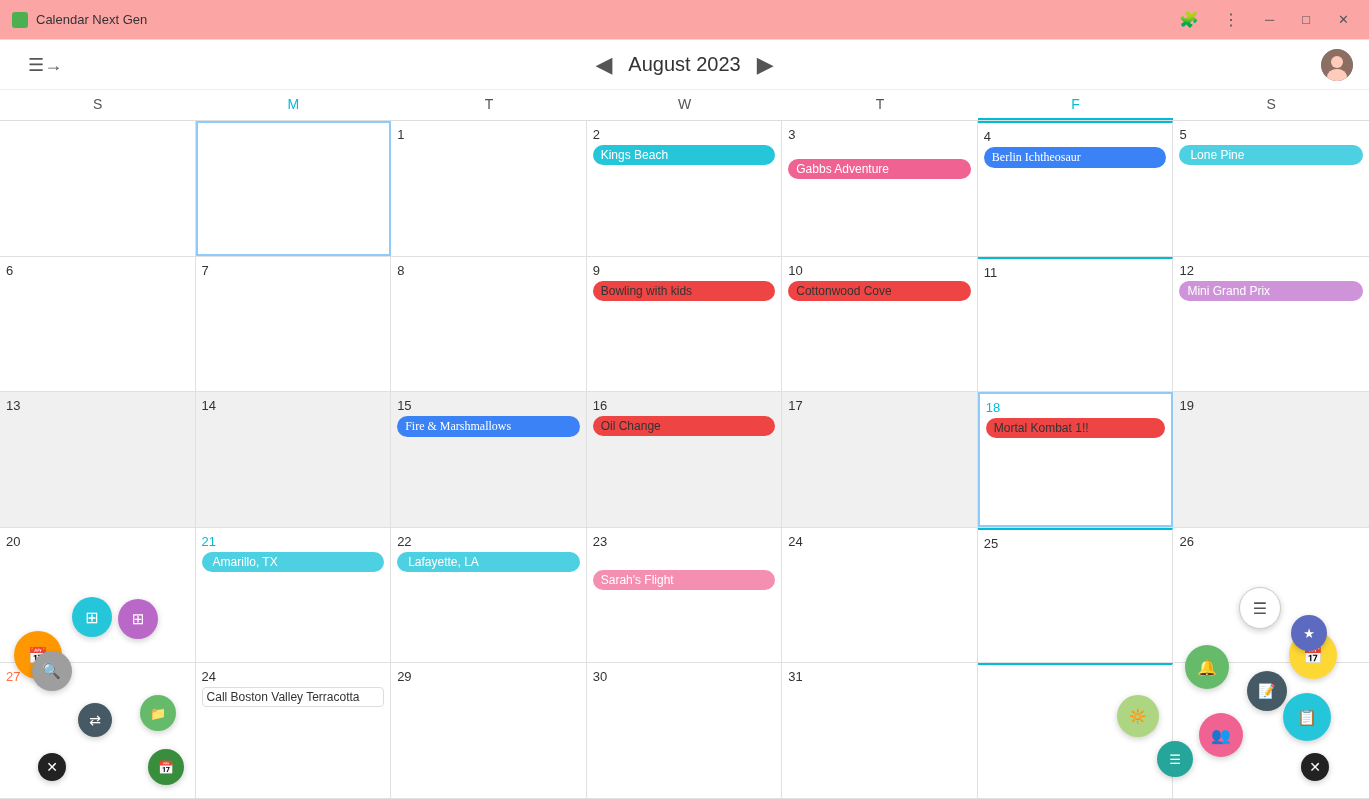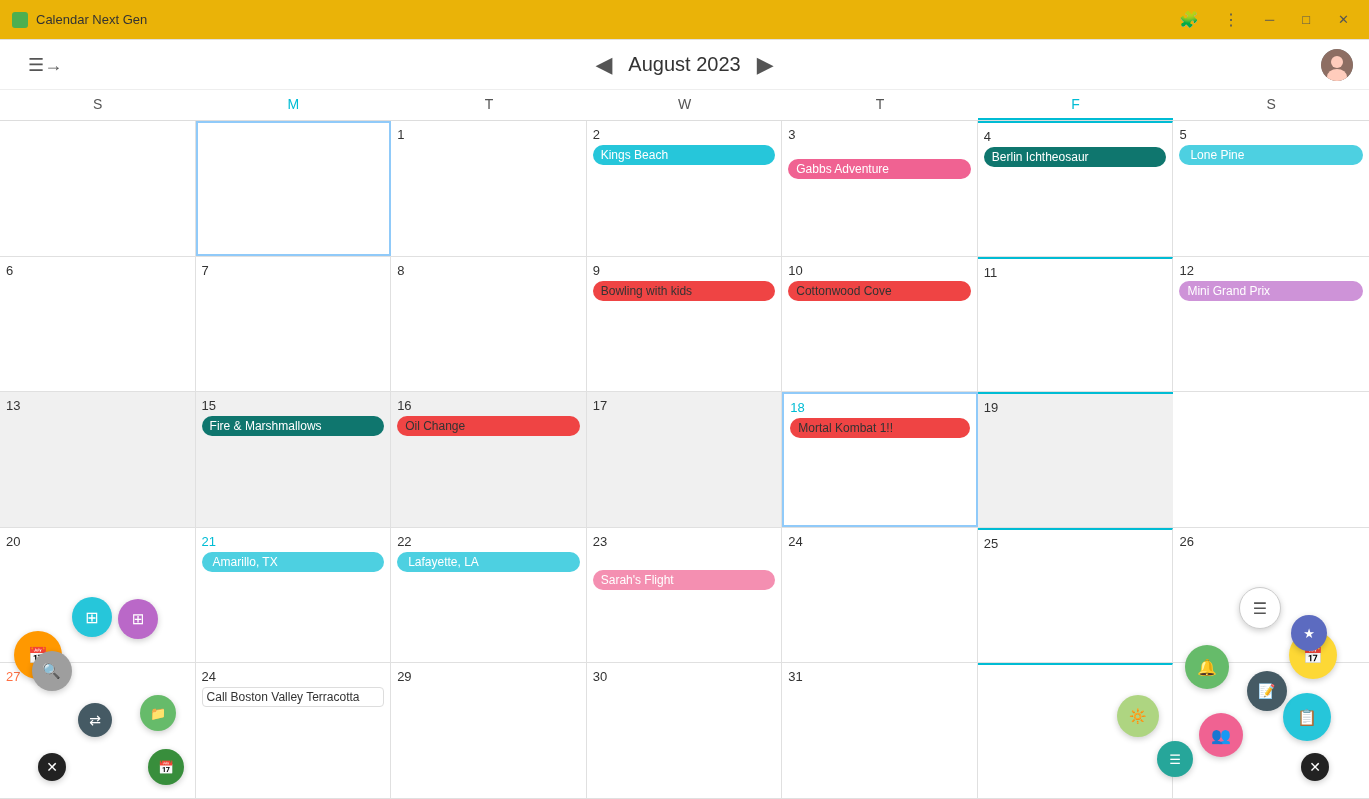--- a/index.html
+++ b/index.html
@@ -2,21 +2,21 @@
 <html><head>
   <meta charset="utf-8">
   <style>
     * { box-sizing: border-box; margin: 0; padding: 0; }
     body { font-family: 'Segoe UI', Arial, sans-serif; background: #fff; overflow: hidden; width: 1369px; height: 799px; }
 
     
     .titlebar {
       display: flex; align-items: center; justify-content: space-between;
       height: 40px; padding: 0 12px;
-      background: #eab308; border-bottom: 1px solid #e0e0e0;
+      background: #fca5a5; border-bottom: 1px solid #e0e0e0;
       user-select: none;
     }
     .titlebar-left { display: flex; align-items: center; gap: 8px; }
     .titlebar-icon { width: 16px; height: 16px; background: #4caf50; border-radius: 3px; }
     .titlebar-title { font-size: 13px; color: #333; }
     .titlebar-right { display: flex; align-items: center; gap: 12px; }
     .titlebar-btn { font-size: 16px; color: #555; cursor: pointer; padding: 2px 6px; }
     .titlebar-win-btn { font-size: 13px; color: #555; cursor: pointer; padding: 2px 8px; }
 
     
@@ -61,21 +61,21 @@
       font-size: 12px;
       color: #fff;
       margin-top: 2px;
       white-space: nowrap;
       overflow: hidden;
       text-overflow: ellipsis;
       cursor: pointer;
     }
     .event.cyan { background: #26c6da; }
     .event.pink { background: #f06292; margin-top: 16px; }
-    .event.orange { background: #0f766e; }
+    .event.orange { background: #3b82f6; font-family: Liberation Serif, serif; }
     .event.light-cyan { background: #4dd0e1; padding-left: 11px; }
     .event.yellow { background: #ef4444; color: #333; }
     .event.purple { background: #ce93d8; }
     .event.magenta { background: #f48fb1; margin-top: 20px; }
 
     
     .event.text-only {
       background: transparent;
       color: #333;
       font-size: 12px;
@@ -189,20 +189,21 @@
       </div>
       <div class="day-cell"><span class="day-num">11</span></div>
       <div class="day-cell">
         <span class="day-num">12</span>
         <div class="event purple">Mini Grand Prix</div>
       </div>
     </div>
 
     <div class="week-row">
       <div class="day-cell grey-bg"><span class="day-num">13</span></div>
+      <div class="day-cell grey-bg"><span class="day-num">14</span></div>
       <div class="day-cell grey-bg">
         <span class="day-num">15</span>
         <div class="event orange">Fire &amp; Marshmallows</div>
       </div>
       <div class="day-cell grey-bg">
         <span class="day-num">16</span>
         <div class="event yellow">Oil Change</div>
       </div>
       <div class="day-cell grey-bg"><span class="day-num">17</span></div>
       <div class="day-cell" style="border: 2px solid #90caf9; background: #fff;">

